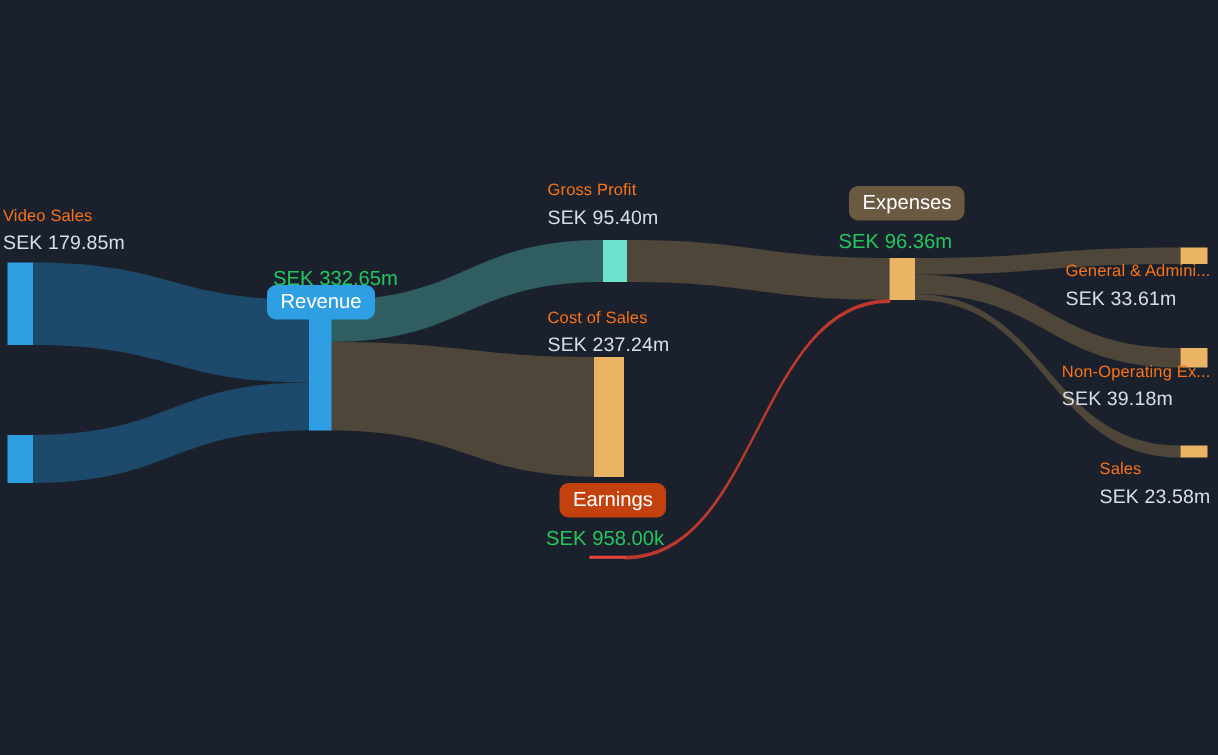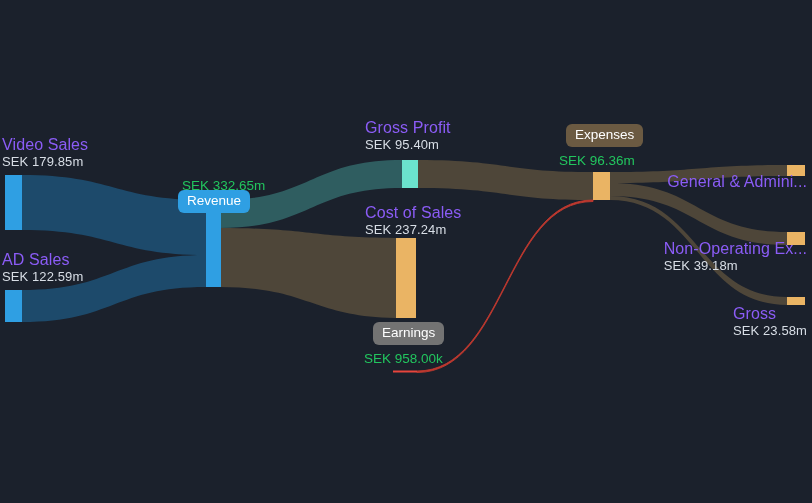--- a/index.html
+++ b/index.html
@@ -25,22 +25,22 @@
   .lbl {
     position: absolute;
     white-space: nowrap;
     color: #e9edf2;
     font-size: 13.5px;
     line-height: 17px;
     letter-spacing: 0.1px;
   }
   .lbl .name {
     display: block;
-    color: #8b5cf6;
-    font-size: 16px;
+    color: #f97316;
+    font-size: 11px;
   }
   .lbl .val {
     display: block;
     color: #d8dee6;
     font-size: 13px;
   }
   .lbl.right {
     text-align: left;
     margin-top: 48px;
   }
@@ -49,21 +49,21 @@
     display: inline-block;
     padding: 3px 9px 4px 9px;
     border-radius: 6px;
     color: #ffffff;
     font-size: 13.5px;
     line-height: 16px;
     white-space: nowrap;
   }
   .badge-revenue { background: #2f9fe3; margin-top: 40px; }
   .badge-expenses { background: #6b5a42; }
-  .badge-earnings { background: #737373; }
+  .badge-earnings { background: #c2410c; }
   .badge-val {
     position: absolute;
     white-space: nowrap;
     color: #22c55e;
     font-size: 13.5px;
     line-height: 17px;
   }
 </style>
 </head>
 <body>
@@ -104,24 +104,20 @@
       <rect x="787" y="297" width="18" height="8" fill="#eab464"></rect>
       <rect x="393" y="370.5" width="24" height="2" fill="#e8453c"></rect>
     </g>
   </svg>
 
   <div class="lbl" style="left:2px; top:136px;">
     <span class="name">Video Sales</span>
     <span class="val">SEK 179.85m</span>
   </div>
 
-  <div class="lbl" style="left:2px; top:251px;">
-    <span class="name">AD Sales</span>
-    <span class="val">SEK 122.59m</span>
-  </div>
 
   <div class="badge badge-revenue" style="left:178px; top:150px;">Revenue</div>
   <div class="badge-val" style="left:182px; top:177px;">SEK 332.65m</div>
 
   <div class="lbl" style="left:365px; top:119px;">
     <span class="name">Gross Profit</span>
     <span class="val">SEK 95.40m</span>
   </div>
 
   <div class="lbl" style="left:365px; top:204px;">
@@ -130,25 +126,26 @@
   </div>
 
   <div class="badge badge-expenses" style="left:566px; top:124px;">Expenses</div>
   <div class="badge-val" style="left:559px; top:152px;">SEK 96.36m</div>
 
   <div class="badge badge-earnings" style="left:373px; top:322px;">Earnings</div>
   <div class="badge-val" style="left:364px; top:350px;">SEK 958.00k</div>
 
   <div class="lbl right" style="right:5px; top:125px;">
     <span class="name">General &amp; Admini...</span>
+    <span class="val">SEK 33.61m</span>
   </div>
 
   <div class="lbl right" style="right:5px; top:192px;">
     <span class="name">Non-Operating Ex...</span>
     <span class="val">SEK 39.18m</span>
   </div>
 
   <div class="lbl right" style="right:5px; top:257px;">
-    <span class="name">Gross</span>
+    <span class="name">Sales</span>
     <span class="val">SEK 23.58m</span>
   </div>
 
 </div>
 
 </body></html>

